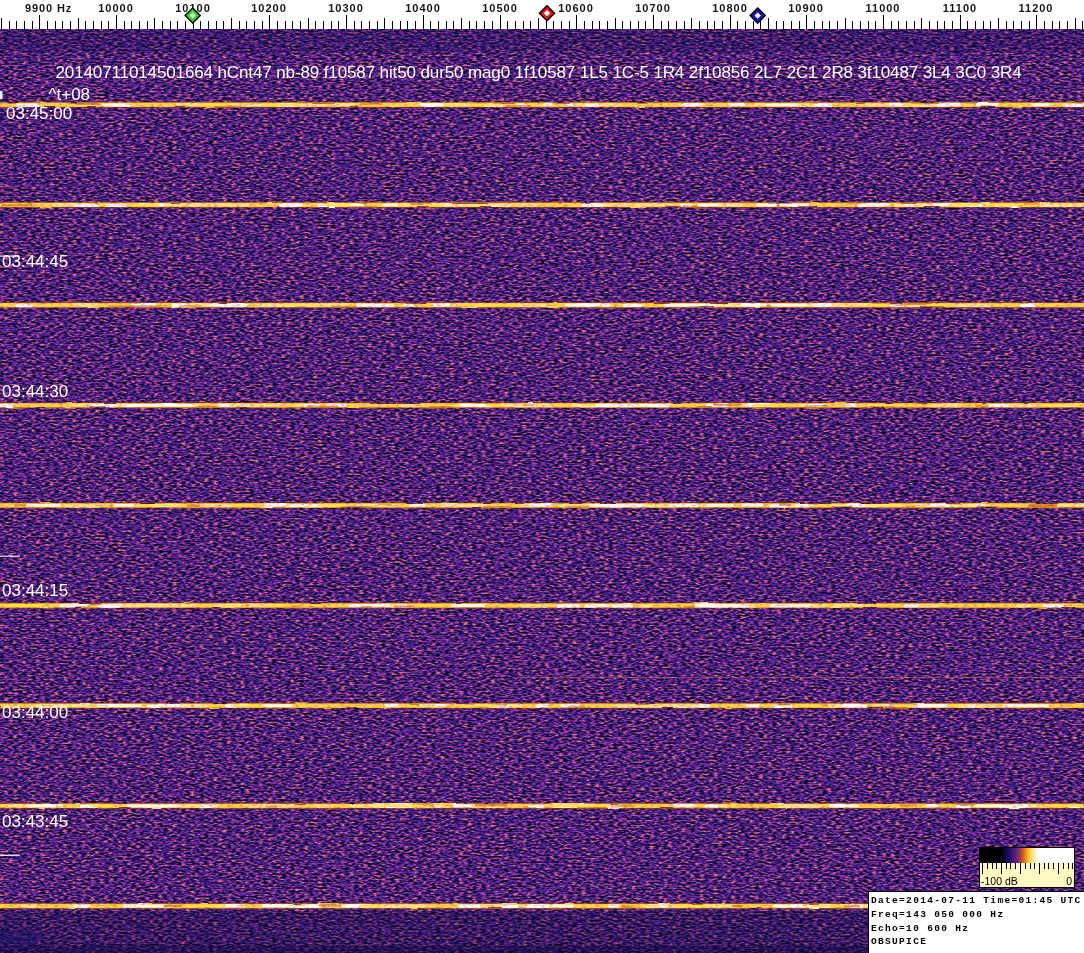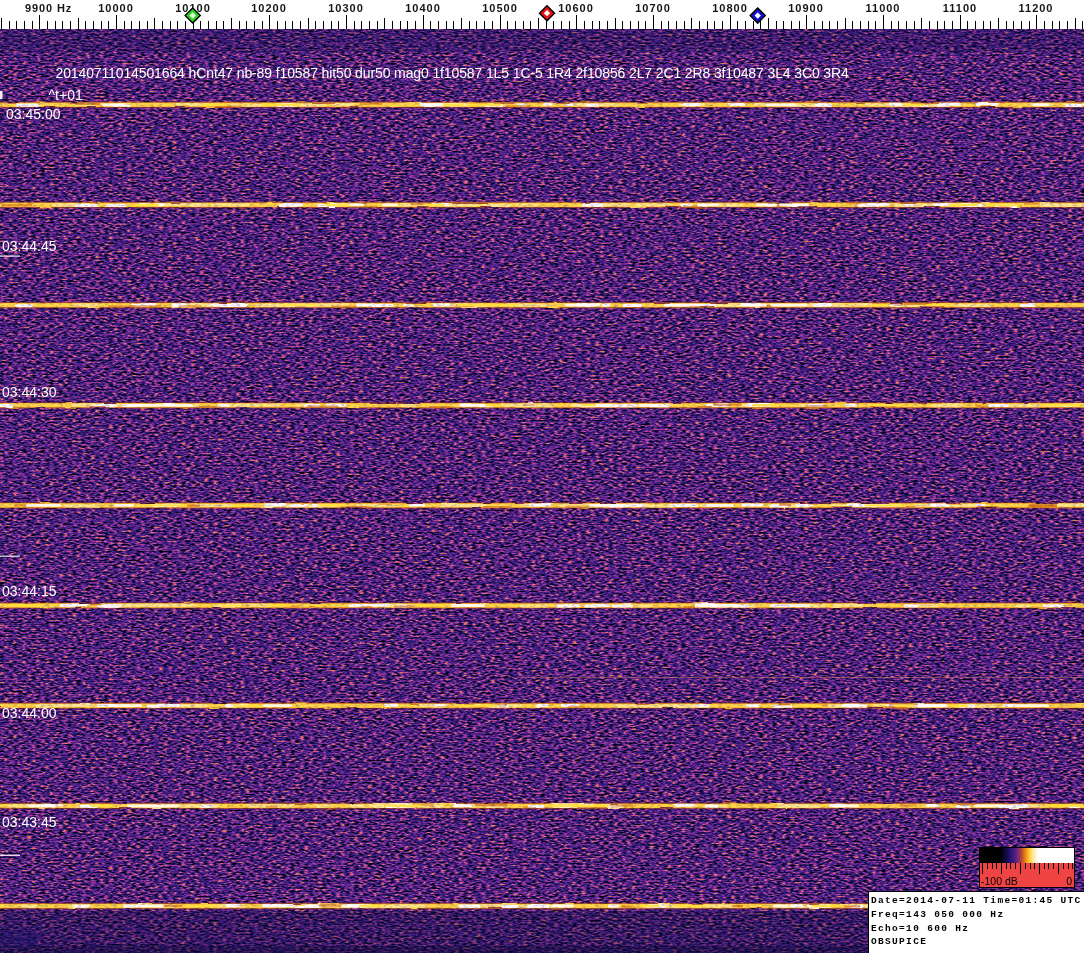--- a/index.html
+++ b/index.html
@@ -1,19 +1,19 @@
 <!DOCTYPE html>
 <html><head><meta charset="utf-8"><style>
 html,body{margin:0;padding:0}
 body{width:1084px;height:953px;position:relative;overflow:hidden;background:#fff;
  font-family:"Liberation Sans",sans-serif}
 .rt{font:bold 11px "Liberation Sans",sans-serif;fill:#151515;letter-spacing:1px}
 .rt2{font:bold 11px "Liberation Sans",sans-serif;fill:#151515;letter-spacing:0.9px}
-.wl{position:absolute;color:#fff;font-size:14px;line-height:12px;white-space:pre}
-#legend{position:absolute;left:979px;top:847px;width:94px;height:39px;background:#ef4444;border:1px solid #000}
+.wl{position:absolute;color:#fff;font-size:17px;line-height:12px;white-space:pre}
+#legend{position:absolute;left:979px;top:847px;width:94px;height:39px;background:#fef9c3;border:1px solid #000}
 #lgrad{position:absolute;left:0;top:0;width:94px;height:15px;
  background:linear-gradient(90deg,#000 0%,#000 22%,#1c1066 31%,#5a1e88 38%,#a03a50 43%,#e07010 47%,#ffc22e 52%,#ffe68e 56%,#fff 62%,#fff 100%)}
 #linfo{position:absolute;left:868px;top:891px;width:214px;height:59px;background:#fff;border:1px solid #000;
  font:bold 9.5px "Liberation Mono",monospace;letter-spacing:1.32px;line-height:13.8px;color:#000;padding:2px 0 0 2px}
 </style></head><body>
 <svg width="1084" height="29" style="position:absolute;left:0;top:0">
 <rect width="1084" height="29" fill="#ffffff"></rect>
 <path d="M1.5 18V29M9.5 21V29M16.5 21V29M24.5 21V29M32.5 21V29M39.5 15V29M47.5 21V29M55.5 21V29M62.5 21V29M70.5 21V29M78.5 18V29M85.5 21V29M93.5 21V29M101.5 21V29M108.5 21V29M116.5 15V29M124.5 21V29M131.5 21V29M139.5 21V29M147.5 21V29M154.5 18V29M162.5 21V29M170.5 21V29M177.5 21V29M185.5 21V29M193.5 15V29M200.5 21V29M208.5 21V29M216.5 21V29M223.5 21V29M231.5 18V29M239.5 21V29M246.5 21V29M254.5 21V29M262.5 21V29M269.5 15V29M277.5 21V29M285.5 21V29M292.5 21V29M300.5 21V29M308.5 18V29M315.5 21V29M323.5 21V29M331.5 21V29M338.5 21V29M346.5 15V29M354.5 21V29M361.5 21V29M369.5 21V29M377.5 21V29M384.5 18V29M392.5 21V29M400.5 21V29M407.5 21V29M415.5 21V29M423.5 15V29M430.5 21V29M438.5 21V29M446.5 21V29M453.5 21V29M461.5 18V29M469.5 21V29M476.5 21V29M484.5 21V29M492.5 21V29M500.5 15V29M507.5 21V29M515.5 21V29M523.5 21V29M530.5 21V29M538.5 18V29M546.5 21V29M553.5 21V29M561.5 21V29M569.5 21V29M576.5 15V29M584.5 21V29M592.5 21V29M599.5 21V29M607.5 21V29M615.5 18V29M622.5 21V29M630.5 21V29M638.5 21V29M645.5 21V29M653.5 15V29M661.5 21V29M668.5 21V29M676.5 21V29M684.5 21V29M691.5 18V29M699.5 21V29M707.5 21V29M714.5 21V29M722.5 21V29M730.5 15V29M737.5 21V29M745.5 21V29M753.5 21V29M760.5 21V29M768.5 18V29M776.5 21V29M783.5 21V29M791.5 21V29M799.5 21V29M806.5 15V29M814.5 21V29M822.5 21V29M829.5 21V29M837.5 21V29M845.5 18V29M852.5 21V29M860.5 21V29M868.5 21V29M875.5 21V29M883.5 15V29M891.5 21V29M898.5 21V29M906.5 21V29M914.5 21V29M921.5 18V29M929.5 21V29M937.5 21V29M944.5 21V29M952.5 21V29M960.5 15V29M967.5 21V29M975.5 21V29M983.5 21V29M990.5 21V29M998.5 18V29M1006.5 21V29M1013.5 21V29M1021.5 21V29M1029.5 21V29M1036.5 15V29M1044.5 21V29M1052.5 21V29M1059.5 21V29M1067.5 21V29M1075.5 18V29M1082.5 21V29" stroke="#000" stroke-width="1" shape-rendering="crispEdges"></path>
 <text x="25" y="12" text-anchor="start" class="rt2">9900&nbsp;Hz</text>
     <text x="116" y="12" text-anchor="middle" class="rt">10000</text>
@@ -673,23 +673,23 @@
 <rect x="0" y="882" width="1084" height="42" fill="#0d0a3c" opacity="0.33"></rect>
 <rect x="0" y="0" width="1084" height="23" fill="#140e52" opacity="0.28"></rect>
 <rect x="0" y="917" width="1084" height="7" fill="#0d0a3c" opacity="0.4"></rect>
 <ellipse cx="14" cy="910" rx="26" ry="9" fill="#1a1468" opacity="0.5"></ellipse>
 <rect x="0" y="226.5" width="20" height="1.1" fill="#fff"></rect>
 <rect x="0" y="526.6" width="20" height="1.1" fill="#fff"></rect>
 <rect x="0" y="825.7" width="20" height="1.1" fill="#fff"></rect>
 <rect x="0" y="62" width="2.5" height="8" fill="#eee"></rect>
 </svg>
 <div class="wl" style="left:55.5px;top:67px;letter-spacing:-0.12px">20140711014501664 hCnt47 nb-89 f10587 hit50 dur50 mag0 1f10587 1L5 1C-5 1R4 2f10856 2L7 2C1 2R8 3f10487 3L4 3C0 3R4</div>
-<div class="wl" style="left:48.5px;top:89px">^t+01</div>
+<div class="wl" style="left:48.5px;top:89px">^t+08</div>
 <div class="wl" style="left:6px;top:108px">03:45:00</div>
-<div class="wl" style="left:2px;top:240px">03:44:45</div>
+<div class="wl" style="left:2px;top:256px">03:44:45</div>
 <div class="wl" style="left:2px;top:386px">03:44:30</div>
 <div class="wl" style="left:2px;top:585px">03:44:15</div>
 <div class="wl" style="left:2px;top:707px">03:44:00</div>
 <div class="wl" style="left:2px;top:816px">03:43:45</div>
 <div id="legend">
  <div id="lgrad"></div>
  <svg width="94" height="12" style="position:absolute;left:0;top:15px">
    <path d="M2.5 0V11M7.5 0V6M12.5 0V6M16.5 0V6M21.5 0V11M26.5 0V6M30.5 0V6M35.5 0V6M40.5 0V11M45.5 0V6M50.5 0V6M54.5 0V6M59.5 0V11M64.5 0V6M68.5 0V6M73.5 0V6M78.5 0V11M83.5 0V6M88.5 0V6M92.5 0V6" stroke="#000" stroke-width="1" shape-rendering="crispEdges"></path>
  </svg>
  <div style="position:absolute;left:1px;top:27px;font-size:10.5px;color:#000">-100 dB</div>

